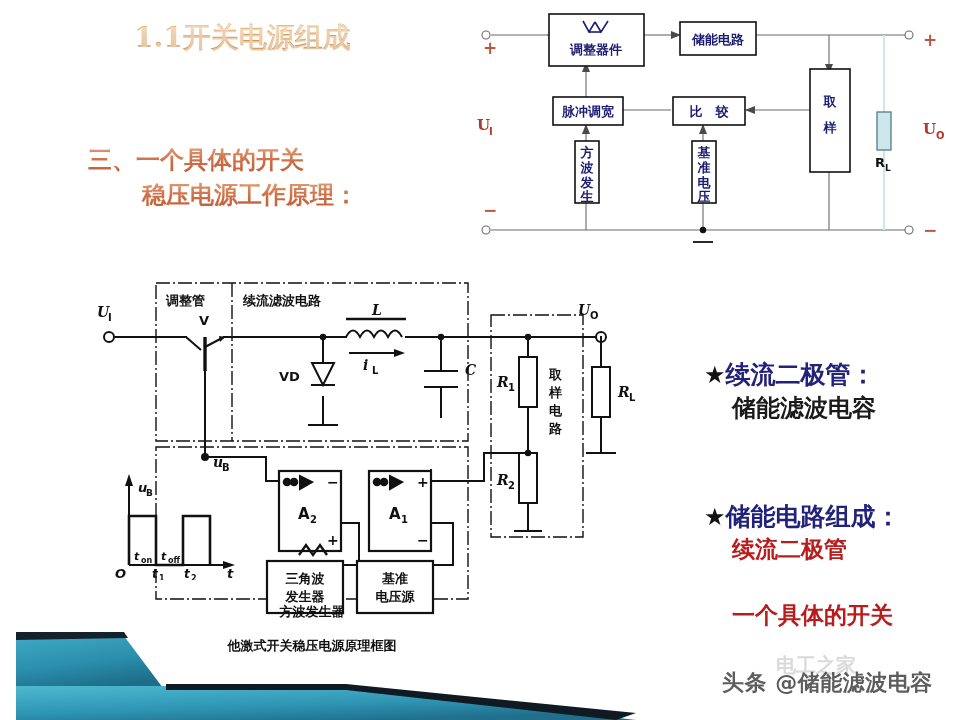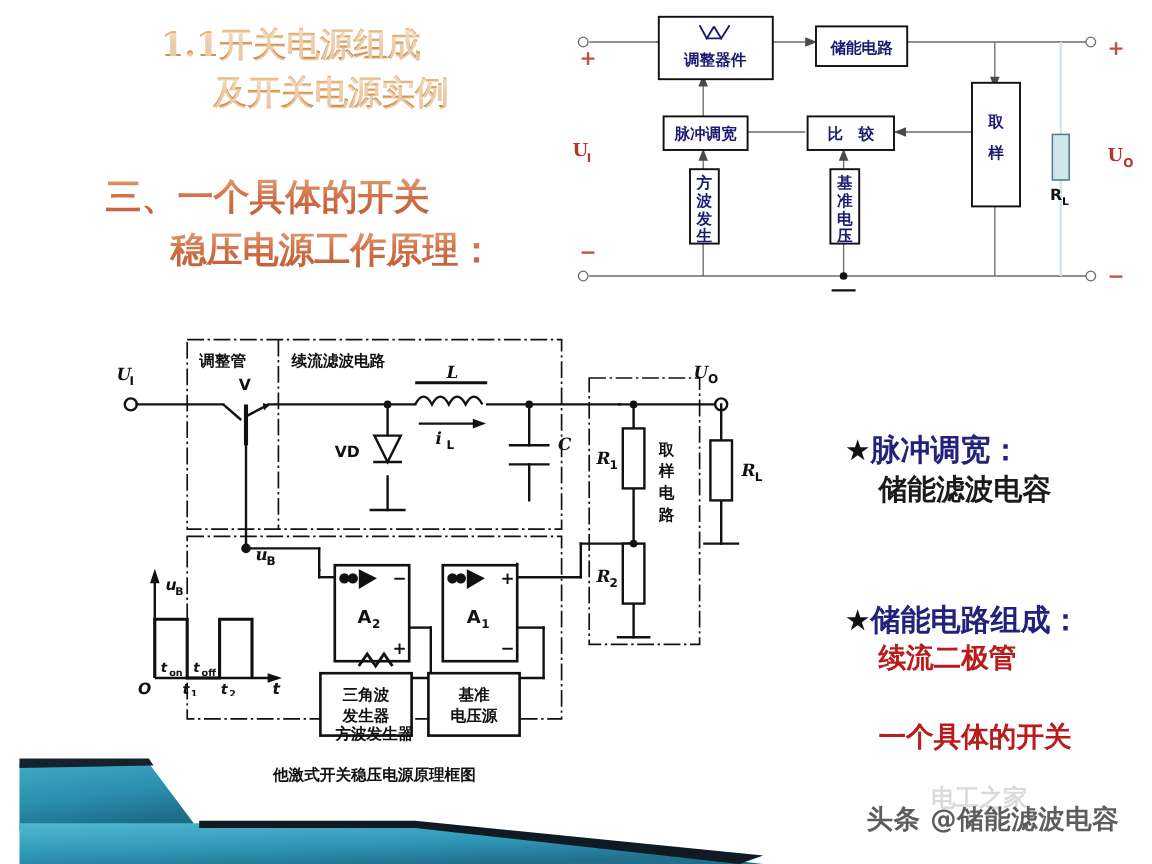--- a/index.html
+++ b/index.html
@@ -22,21 +22,21 @@
     -webkit-background-clip:text;background-clip:text;
     -webkit-text-fill-color:transparent;color:transparent;
     text-shadow:0 1px 0 rgba(255,255,255,.5);
     white-space:nowrap;
   }
   .title-line.indent{padding-left:44px;}
 
   .subtitle-block{position:absolute;left:72px;top:143px;width:400px;}
   .subtitle-line{
     font-family:"DejaVu Serif","Liberation Serif",serif;
-    font-size:30px;font-weight:700;line-height:1.45;
+    font-size:24px;font-weight:700;line-height:1.45;
     background:linear-gradient(180deg,#e4a97f 0%,#cf6f46 50%,#bb5a33 100%);
     -webkit-background-clip:text;background-clip:text;
     -webkit-text-fill-color:transparent;color:transparent;
     white-space:nowrap;
     text-decoration:underline;
   }
   .subtitle-line.indent{padding-left:54px;}
 
   
   .note{position:absolute;font-family:"DejaVu Sans","Liberation Sans",sans-serif;white-space:nowrap;}
@@ -73,21 +73,20 @@
   .cksmall{font-size:10px;font-weight:700;fill:#111;}
   .cap{font-size:13px;font-weight:700;fill:#111;}
 </style>
 </head>
 <body>
 
 <div id="slide">
 
   <div class="title-block">
     <div class="title-line">1.1开关电源组成</div>
-    <div class="title-line indent">及开关电源实例</div>
   </div>
 
   <div class="subtitle-block">
     <div class="subtitle-line">三、一个具体的开关</div>
     <div class="subtitle-line indent">稳压电源工作原理：</div>
   </div>
 
   <svg style="position:absolute;left:455px;top:2px;" width="505" height="250" viewBox="0 0 505 250">
     <g stroke="#6a6a6a" stroke-width="1.1" fill="none">
 
@@ -385,21 +384,21 @@
     <text x="50" y="100" font-size="11" font-style="italic" font-weight="700" fill="#111" font-family="DejaVu Serif, Liberation Serif, serif">t</text>
     <text x="57" y="103" font-size="8" font-weight="700" fill="#111">off</text>
 
     <text x="41" y="118" font-size="12" font-style="italic" font-weight="700" fill="#111" font-family="DejaVu Serif, Liberation Serif, serif">t</text>
     <text x="48" y="121" font-size="8" font-weight="700" fill="#111">1</text>
     <text x="73" y="118" font-size="12" font-style="italic" font-weight="700" fill="#111" font-family="DejaVu Serif, Liberation Serif, serif">t</text>
     <text x="80" y="121" font-size="8" font-weight="700" fill="#111">2</text>
   </svg>
 
   <div class="note note-head" style="left:688px;top:358px;">
-    <span class="star">★</span><span>脉冲调宽：</span>
+    <span class="star">★</span><span>续流二极管：</span>
   </div>
   <div class="note note-sub" style="left:716px;top:392px;">储能滤波电容</div>
 
   <div class="note note-head" style="left:688px;top:500px;">
     <span class="star">★</span><span>储能电路组成：</span>
   </div>
   <div class="note note-item" style="left:716px;top:534px;">续流二极管</div>
   <div class="note note-item" style="left:716px;top:600px;">一个具体的开关</div>
 
   <svg class="deco" viewBox="0 0 620 108" preserveAspectRatio="none">

